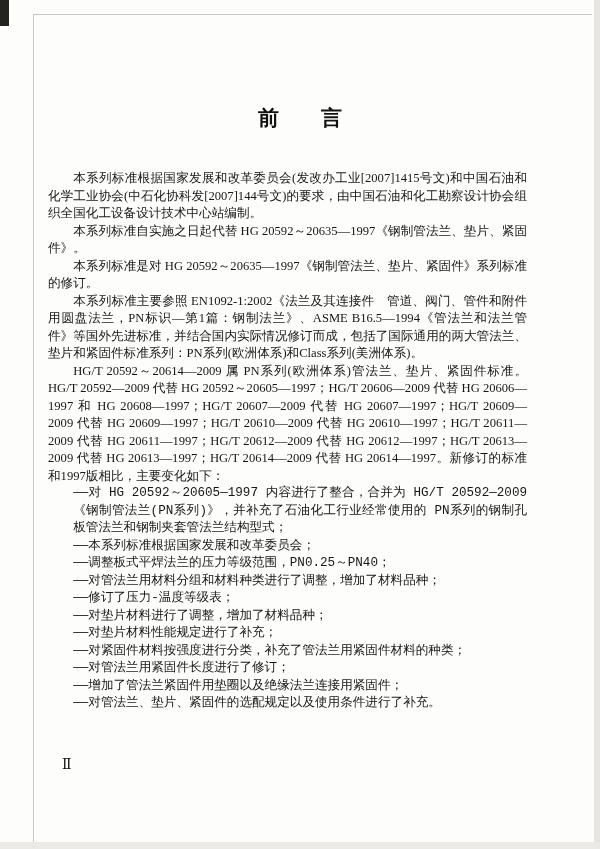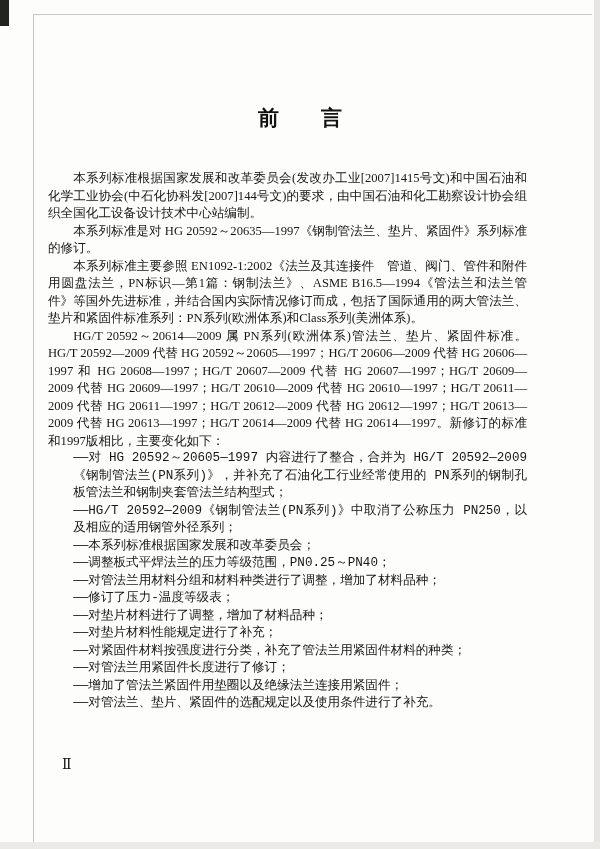--- a/index.html
+++ b/index.html
@@ -68,26 +68,26 @@
   <div class="scan-corner"></div>
   <div class="scan-line-top"></div>
   <div class="scan-line-left"></div>
   <div class="scan-band-right"></div>
   <div class="scan-band-bottom"></div>
 
   <h1 class="title">前　　言</h1>
 
   <div class="content">
     <p class="para">本系列标准根据国家发展和改革委员会(发改办工业[2007]1415号文)和中国石油和化学工业协会(中石化协科发[2007]144号文)的要求，由中国石油和化工勘察设计协会组织全国化工设备设计技术中心站编制。</p>
+    <p class="para">本系列标准自实施之日起代替 HG 20592～20635—1997《钢制管法兰、垫片、紧固件》。</p>
     <p class="para">本系列标准是对 HG 20592～20635—1997《钢制管法兰、垫片、紧固件》系列标准的修订。</p>
     <p class="para">本系列标准主要参照 EN1092-1:2002《法兰及其连接件　管道、阀门、管件和附件用圆盘法兰，PN标识—第1篇：钢制法兰》、ASME B16.5—1994《管法兰和法兰管件》等国外先进标准，并结合国内实际情况修订而成，包括了国际通用的两大管法兰、垫片和紧固件标准系列：PN系列(欧洲体系)和Class系列(美洲体系)。</p>
     <p class="para">HG/T 20592～20614—2009 属 PN系列(欧洲体系)管法兰、垫片、紧固件标准。HG/T 20592—2009 代替 HG 20592～20605—1997；HG/T 20606—2009 代替 HG 20606—1997 和 HG 20608—1997；HG/T 20607—2009 代替 HG 20607—1997；HG/T 20609—2009 代替 HG 20609—1997；HG/T 20610—2009 代替 HG 20610—1997；HG/T 20611—2009 代替 HG 20611—1997；HG/T 20612—2009 代替 HG 20612—1997；HG/T 20613—2009 代替 HG 20613—1997；HG/T 20614—2009 代替 HG 20614—1997。新修订的标准和1997版相比，主要变化如下：</p>
 
     <p class="bullet">——对 HG 20592～20605—1997 内容进行了整合，合并为 HG/T 20592—2009《钢制管法兰(PN系列)》，并补充了石油化工行业经常使用的 PN系列的钢制孔板管法兰和钢制夹套管法兰结构型式；</p>
-    <p class="bullet">——HG/T 20592—2009《钢制管法兰(PN系列)》中取消了公称压力 PN250，以及相应的适用钢管外径系列；</p>
     <p class="bullet">——本系列标准根据国家发展和改革委员会；</p>
     <p class="bullet">——调整板式平焊法兰的压力等级范围，PN0.25～PN40；</p>
     <p class="bullet">——对管法兰用材料分组和材料种类进行了调整，增加了材料品种；</p>
     <p class="bullet">——修订了压力-温度等级表；</p>
     <p class="bullet">——对垫片材料进行了调整，增加了材料品种；</p>
     <p class="bullet">——对垫片材料性能规定进行了补充；</p>
     <p class="bullet">——对紧固件材料按强度进行分类，补充了管法兰用紧固件材料的种类；</p>
     <p class="bullet">——对管法兰用紧固件长度进行了修订；</p>
     <p class="bullet">——增加了管法兰紧固件用垫圈以及绝缘法兰连接用紧固件；</p>
     <p class="bullet">——对管法兰、垫片、紧固件的选配规定以及使用条件进行了补充。</p>

